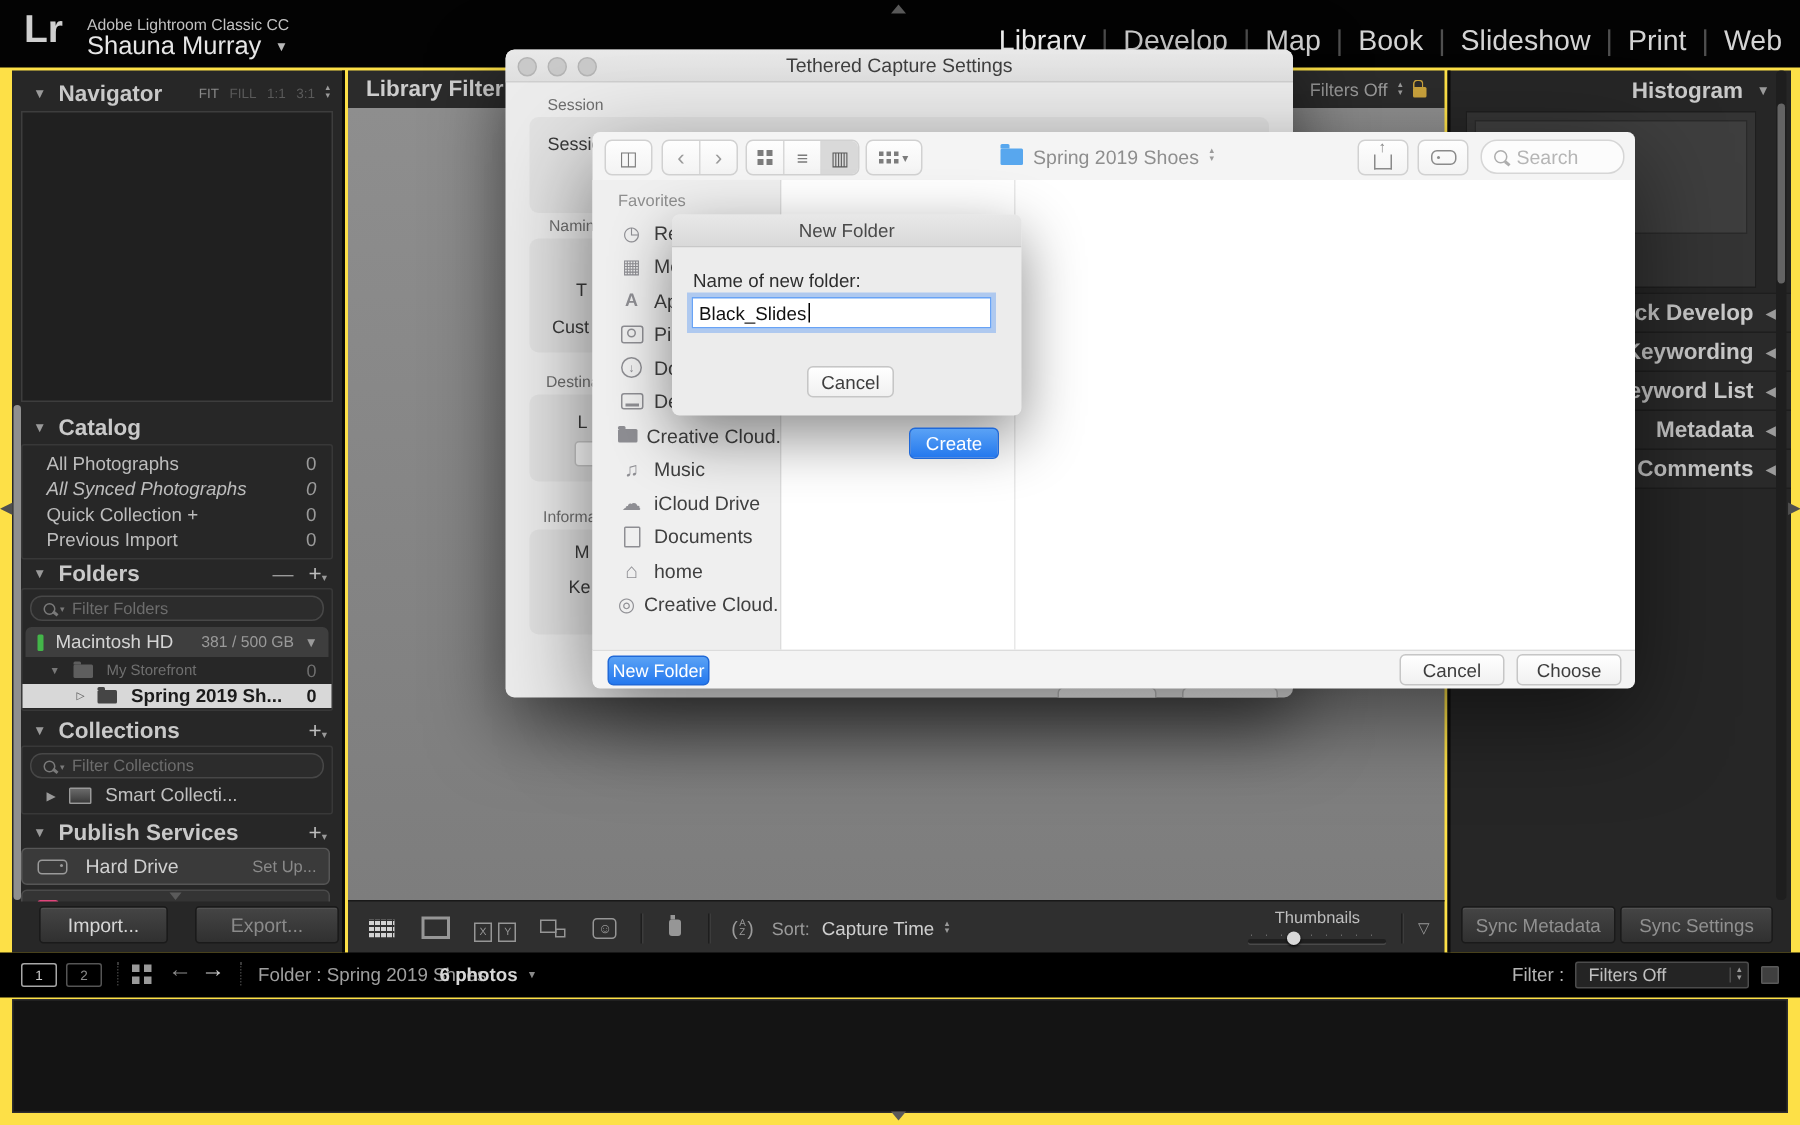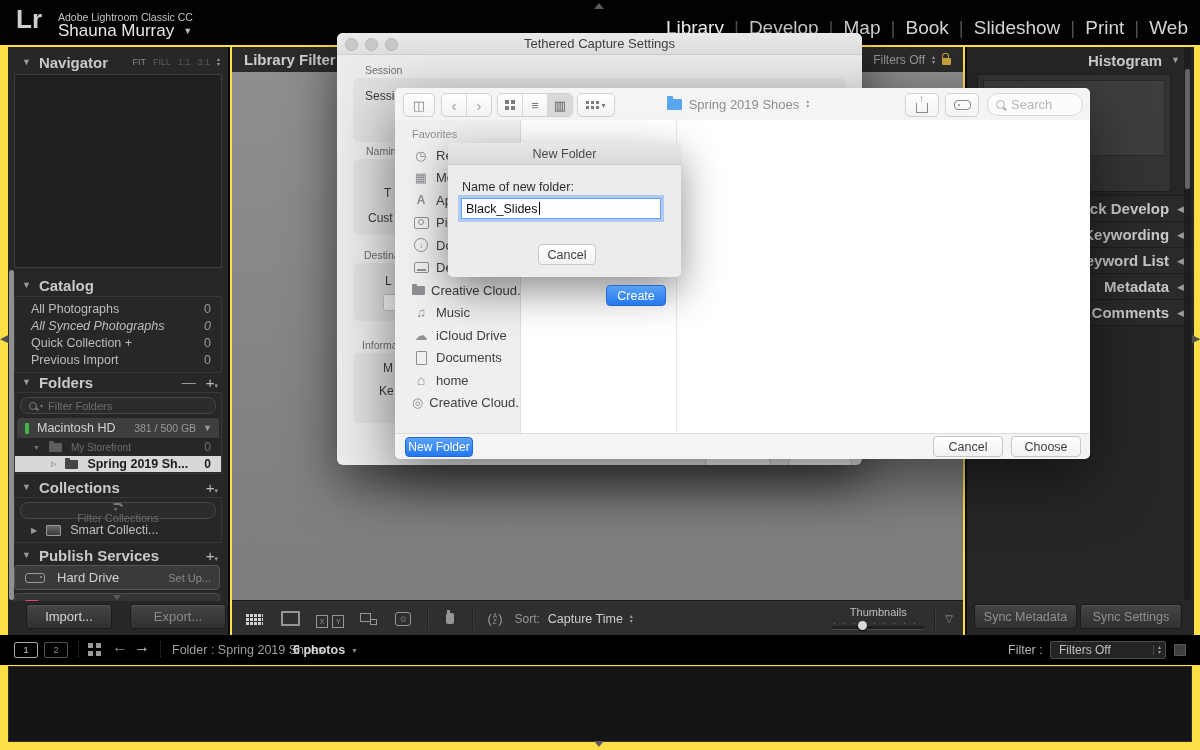--- a/index.html
+++ b/index.html
@@ -228,21 +228,21 @@
         <span style="margin-left:auto;margin-right:10px;font-size:12px;color:#1b1b1b;font-weight:600;">0</span>
       </div>
     </div>
 
     <div class="abs flex" style="left:0;top:430px;width:220px;height:20px;">
       <span class="disc" style="margin-left:14px;">▼</span>
       <span class="hdr">Collections</span>
       <span style="margin-left:auto;margin-right:10px;color:#bdbdbd;font-size:15px;">+<span style="font-size:7px;color:#9a9a9a;">▾</span></span>
     </div>
     <div class="abs" style="left:6px;top:450px;width:206px;height:44px;border:1px solid #383838;border-radius:2px;">
-      <div class="pill" style="margin:4px 5px 0 5px;flex-direction:column;">
+      <div class="pill" style="margin:4px 5px 0 5px;">
         <span class="mag" style="margin-right:3px;"></span>
         <span style="font-size:6px;color:#7a7a7a;margin-right:5px;">▾</span>
         <span class="nw">Filter Collections</span>
       </div>
       <div class="flex" style="height:18px;margin-top:2px;">
         <span style="margin-left:16px;font-size:8px;color:#9a9a9a;">▶</span>
         <span style="width:13px;height:9px;border:1px solid #9a9a9a;border-radius:1px;margin-left:9px;background:linear-gradient(#6a6a6a,#3a3a3a);"></span>
         <span class="nw" style="margin-left:9px;font-size:12.5px;color:#c0c0c0;">Smart Collecti...</span>
       </div>
     </div>

